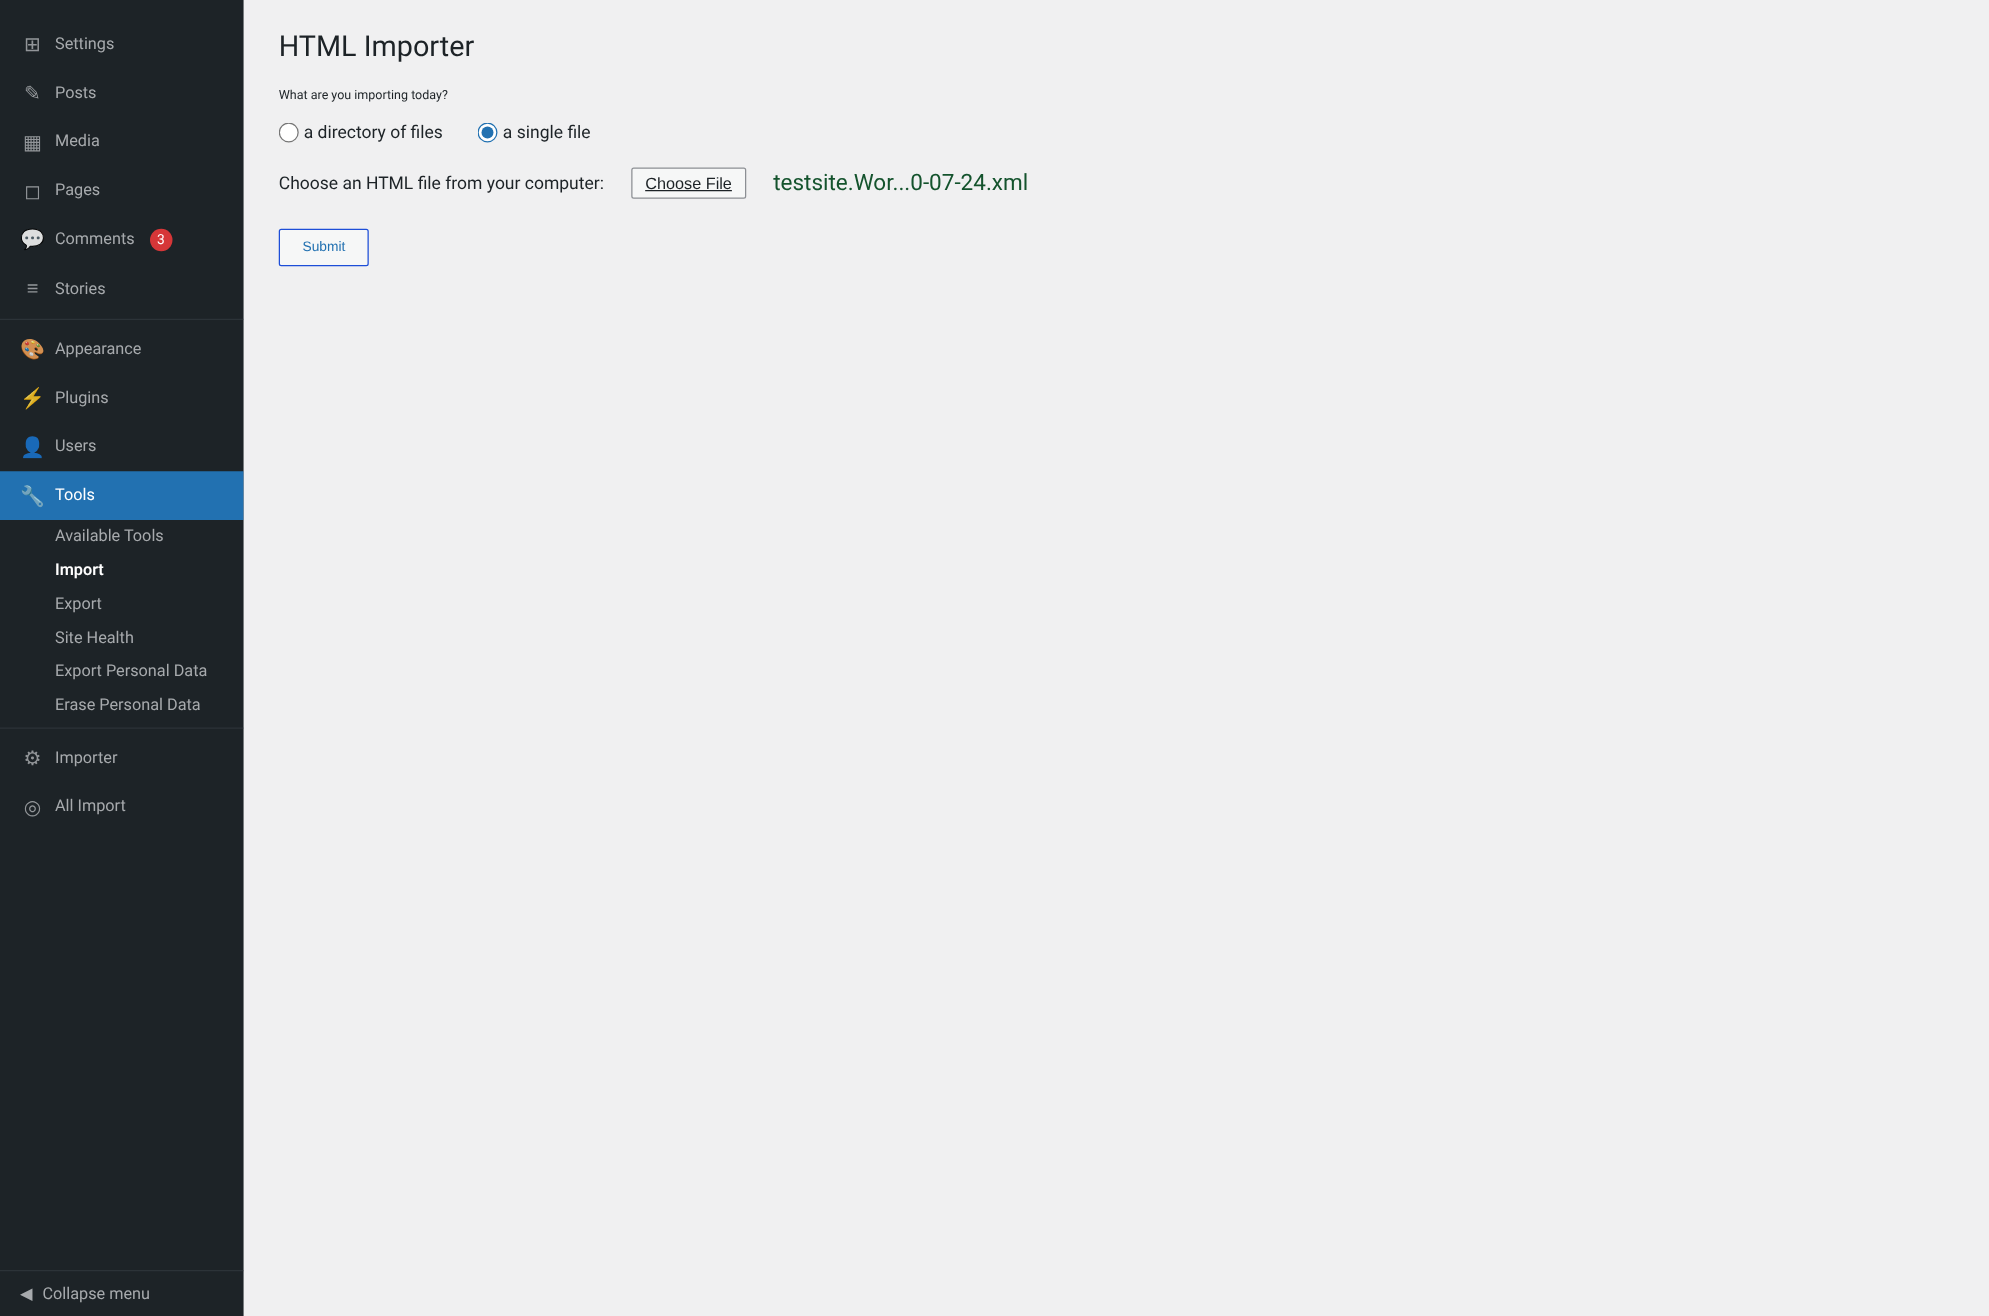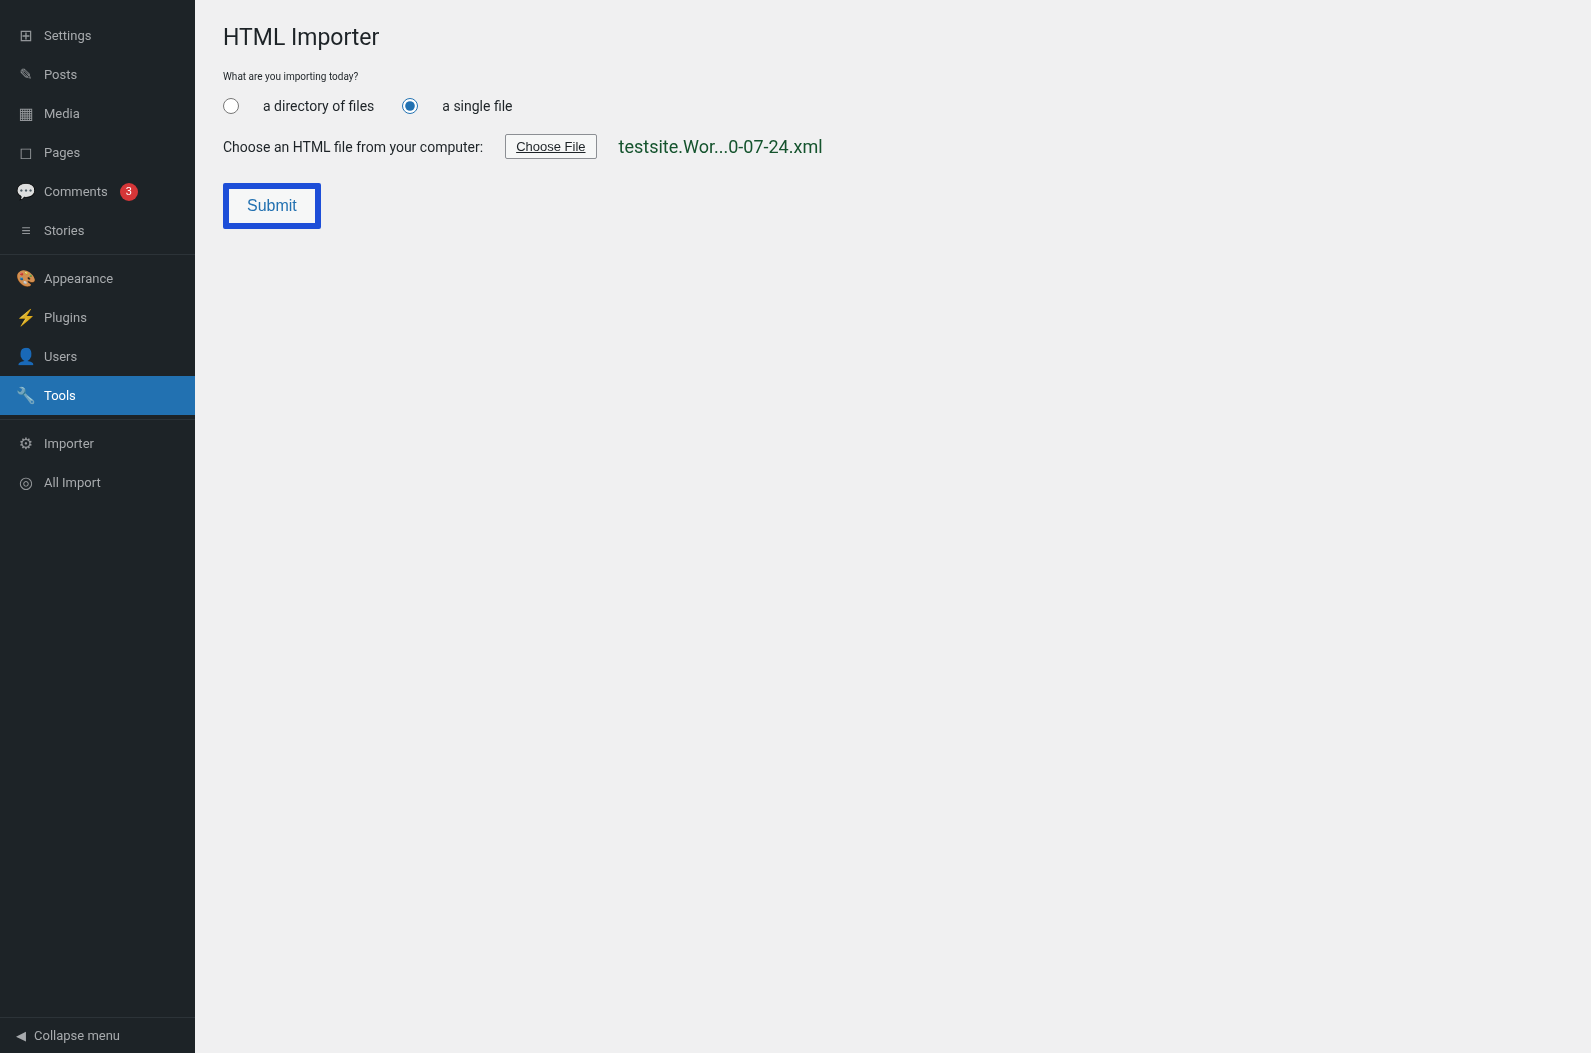--- a/index.html
+++ b/index.html
@@ -82,21 +82,21 @@
     .radio-group {
       display: flex;
       gap: 28px;
       margin-bottom: 20px;
       align-items: center;
     }
 
     .radio-option {
       display: flex;
       align-items: center;
-      gap: 24px;
+      gap: 4px;
       cursor: pointer;
       font-size: 14px;
       color: #1d2327;
     }
 
     input[type="radio"] {
       width: 16px;
       height: 16px;
       accent-color: #2271b1;
       cursor: pointer;
@@ -125,24 +125,24 @@
       color: #1d2327;
       padding: 4px 10px;
       font-size: 13px;
       cursor: pointer;
       border-radius: 2px;
       text-decoration: underline;
     }
 
     .submit-btn {
       background: #f6f7f7;
-      border: 6px solid #1d4ed8;
+      border: 1px solid #1d4ed8;
       color: #2271b1;
       padding: 8px 18px;
-      font-size: 16px;
+      font-size: 11px;
       cursor: pointer;
       border-radius: 2px;
     }
 
     .collapse-menu {
       margin-top: auto;
       padding: 10px 16px;
       color: #a7aaad;
       cursor: pointer;
       font-size: 13px;
@@ -200,20 +200,28 @@
     <div class="sidebar-item">
       <span class="sidebar-icon">👤</span>
       <span>Users</span>
     </div>
 
     <div class="sidebar-item active">
       <span class="sidebar-icon">🔧</span>
       <span>Tools</span>
     </div>
 
+    <div class="submenu">
+      <div class="submenu-item">Available Tools</div>
+      <div class="submenu-item active">Import</div>
+      <div class="submenu-item">Export</div>
+      <div class="submenu-item">Site Health</div>
+      <div class="submenu-item">Export Personal Data</div>
+      <div class="submenu-item">Erase Personal Data</div>
+    </div>
 
     <div class="sidebar-divider"></div>
 
     <div class="sidebar-item">
       <span class="sidebar-icon">⚙</span>
       <span>Importer</span>
     </div>
 
     <div class="sidebar-item">
       <span class="sidebar-icon">◎</span>

